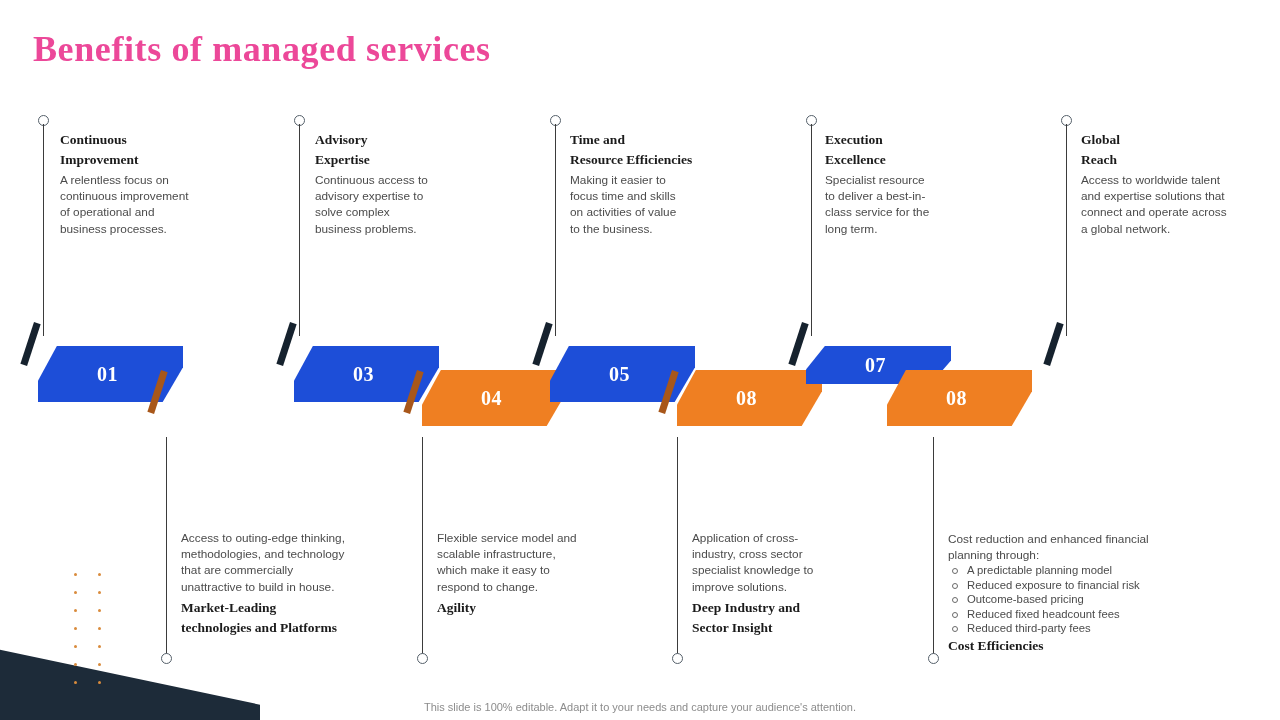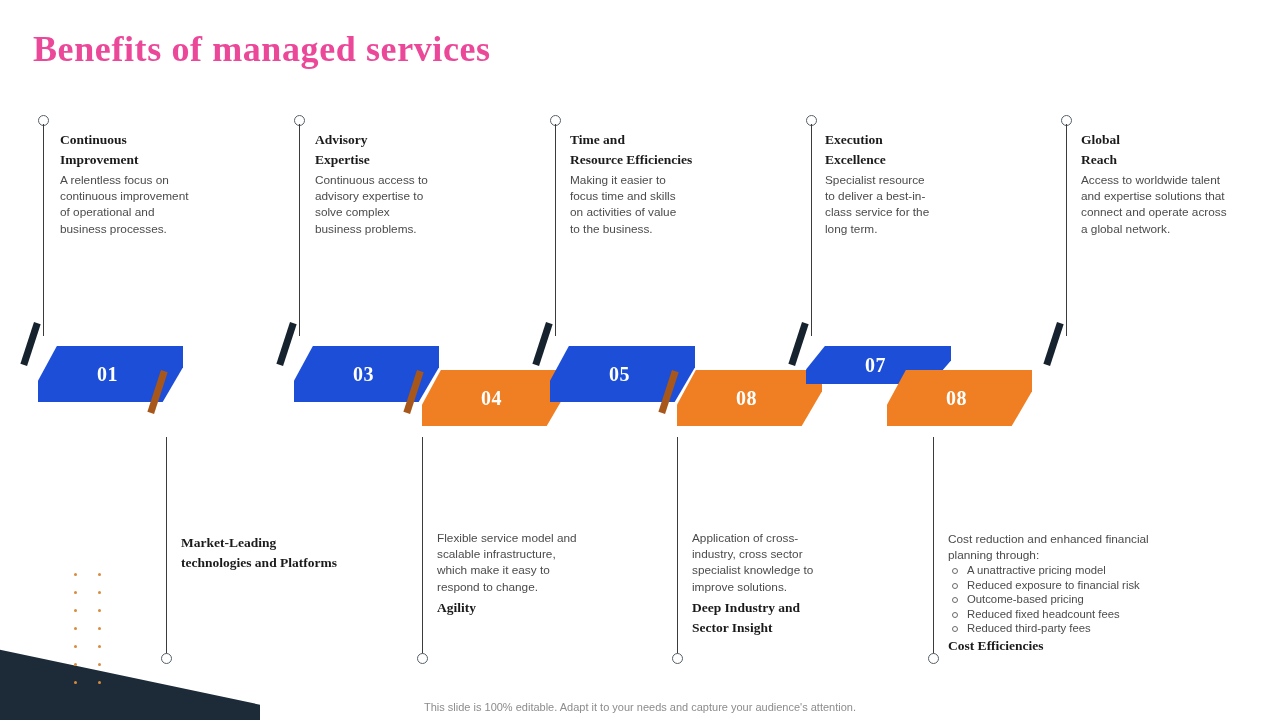--- a/index.html
+++ b/index.html
@@ -228,20 +228,24 @@
   </div>
 
   <div class="chev-tail orange" style="left:928px;top:370px;"></div>
   <div class="chev orange" style="left:887px;top:370px;width:145px;height:56px;">
     <span>08</span>
   </div>
 
   <div class="chev-tail dark" style="left:1057px;top:322px;"></div>
 
   <div class="bot-block" style="left:181px;top:530px;width:205px;">
+    <div class="bot-body">Access to outing-edge thinking,
+methodologies, and technology
+that are commercially
+unattractive to build in house.</div>
     <div class="bot-head">Market-Leading
 technologies and Platforms</div>
   </div>
 
   <div class="bot-block" style="left:437px;top:530px;width:200px;">
     <div class="bot-body">Flexible service model and
 scalable infrastructure,
 which make it easy to
 respond to change.</div>
     <div class="bot-head">Agility</div>
@@ -253,21 +257,21 @@
 specialist knowledge to
 improve solutions.</div>
     <div class="bot-head">Deep Industry and
 Sector Insight</div>
   </div>
 
   <div class="bot-block" style="left:948px;top:531px;width:250px;">
     <div class="bot-body">Cost reduction and enhanced financial
 planning through:</div>
     <ul class="bullets">
-      <li>A unattractive pricing model</li>
+      <li>A predictable planning model</li>
       <li>Reduced exposure to financial risk</li>
       <li>Outcome-based pricing</li>
       <li>Reduced fixed headcount fees</li>
       <li>Reduced third-party fees</li>
     </ul>
     <div class="bot-head" style="margin-top:0;">Cost Efficiencies</div>
   </div>
 
   <div class="footer">This slide is 100% editable. Adapt it to your needs and capture your audience's attention.</div>
 

